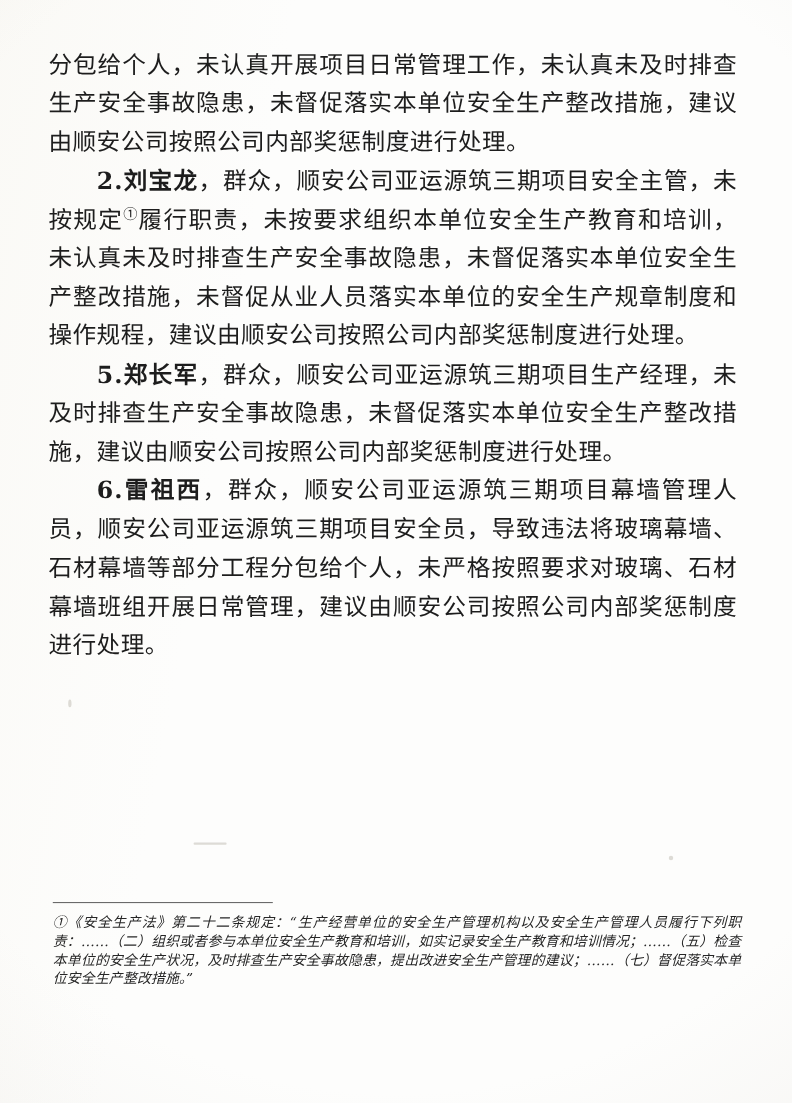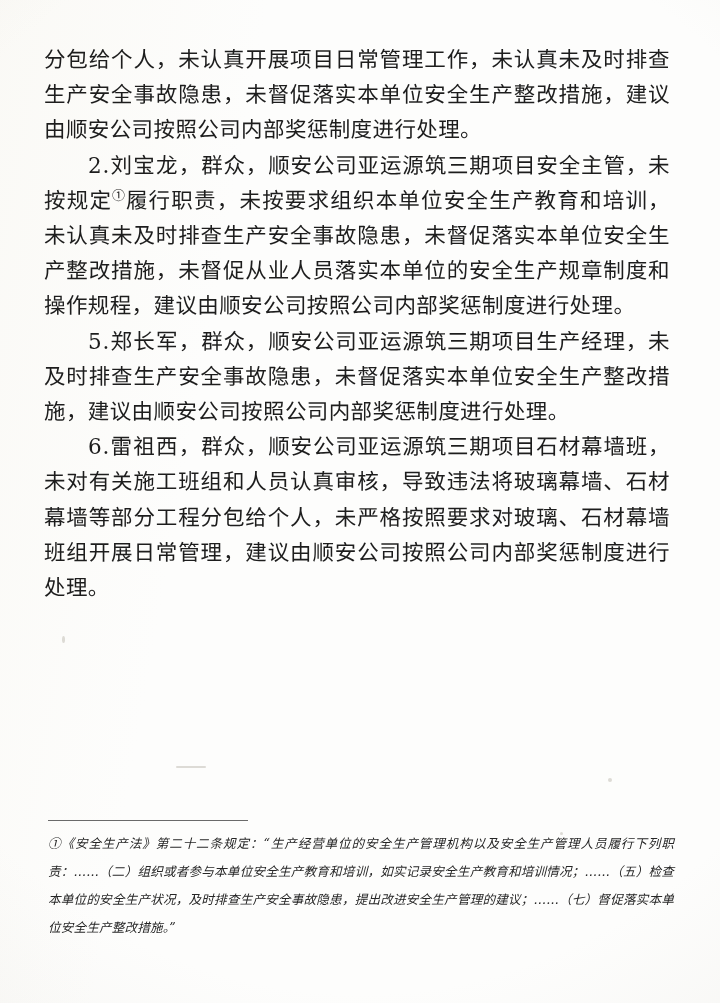--- a/index.html
+++ b/index.html
@@ -44,21 +44,21 @@
     color: #1d1d1d;
     word-break: break-all;
   }
 
   .para.indent {
     text-indent: 44px;
   }
 
   
   .lead {
-    font-weight: 400;
+    font-weight: 700;
     letter-spacing: 0.8px;
   }
 
   .fn-ref {
     font-size: 13px;
     vertical-align: super;
     line-height: 0;
     letter-spacing: 0;
   }
 
@@ -73,21 +73,21 @@
   #footnote-rule {
     width: 200px;
     height: 0;
     border-top: 1px solid #6a6a6a;
     margin: 0 0 9px 0;
   }
 
   .footnote-text {
     margin: 0;
     font-size: 12.6px;
-    line-height: 28px;
+    line-height: 17px;
     text-align: justify;
     text-justify: inter-character;
     text-align-last: left;
     font-style: italic;
     color: #262626;
     letter-spacing: 0.15px;
     word-break: break-all;
   }
 
   
@@ -130,21 +130,21 @@
 
     <p class="para indent">
       <span class="lead">2.刘宝龙</span><span>，群众，顺安公司亚运源筑三期项目安全主管，未按规定</span><span class="fn-ref">①</span><span>履行职责，未按要求组织本单位安全生产教育和培训，未认真未及时排查生产安全事故隐患，未督促落实本单位安全生产整改措施，未督促从业人员落实本单位的安全生产规章制度和操作规程，建议由顺安公司按照公司内部奖惩制度进行处理。</span>
     </p>
 
     <p class="para indent">
       <span class="lead">5.郑长军</span><span>，群众，顺安公司亚运源筑三期项目生产经理，未及时排查生产安全事故隐患，未督促落实本单位安全生产整改措施，建议由顺安公司按照公司内部奖惩制度进行处理。</span>
     </p>
 
     <p class="para indent">
-      <span class="lead">6.雷祖西</span><span>，群众，顺安公司亚运源筑三期项目石材幕墙班，未对有关施工班组和人员认真审核，导致违法将玻璃幕墙、石材幕墙等部分工程分包给个人，未严格按照要求对玻璃、石材幕墙班组开展日常管理，建议由顺安公司按照公司内部奖惩制度进行处理。</span>
+      <span class="lead">6.雷祖西</span><span>，群众，顺安公司亚运源筑三期项目幕墙管理人员，顺安公司亚运源筑三期项目安全员，导致违法将玻璃幕墙、石材幕墙等部分工程分包给个人，未严格按照要求对玻璃、石材幕墙班组开展日常管理，建议由顺安公司按照公司内部奖惩制度进行处理。</span>
     </p>
 
 
 
   </div>
 
   <div id="footnote-area">
     <div id="footnote-rule"></div>
     <p class="footnote-text">①《安全生产法》第二十二条规定：“生产经营单位的安全生产管理机构以及安全生产管理人员履行下列职责：……（二）组织或者参与本单位安全生产教育和培训，如实记录安全生产教育和培训情况；……（五）检查本单位的安全生产状况，及时排查生产安全事故隐患，提出改进安全生产管理的建议；……（七）督促落实本单位安全生产整改措施。”</p>
   </div>

